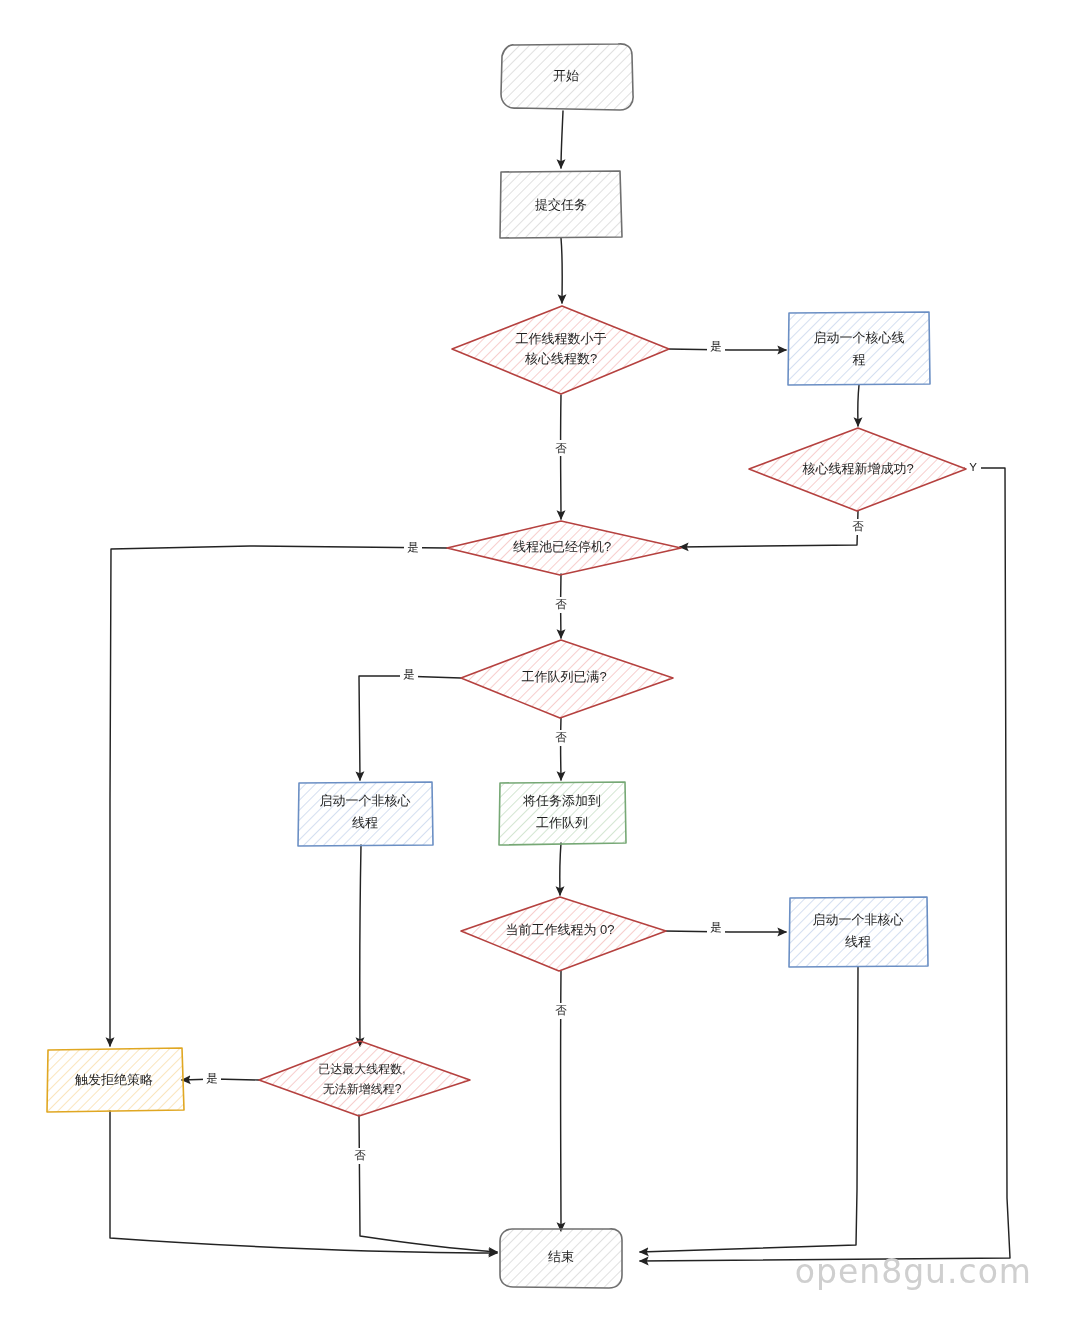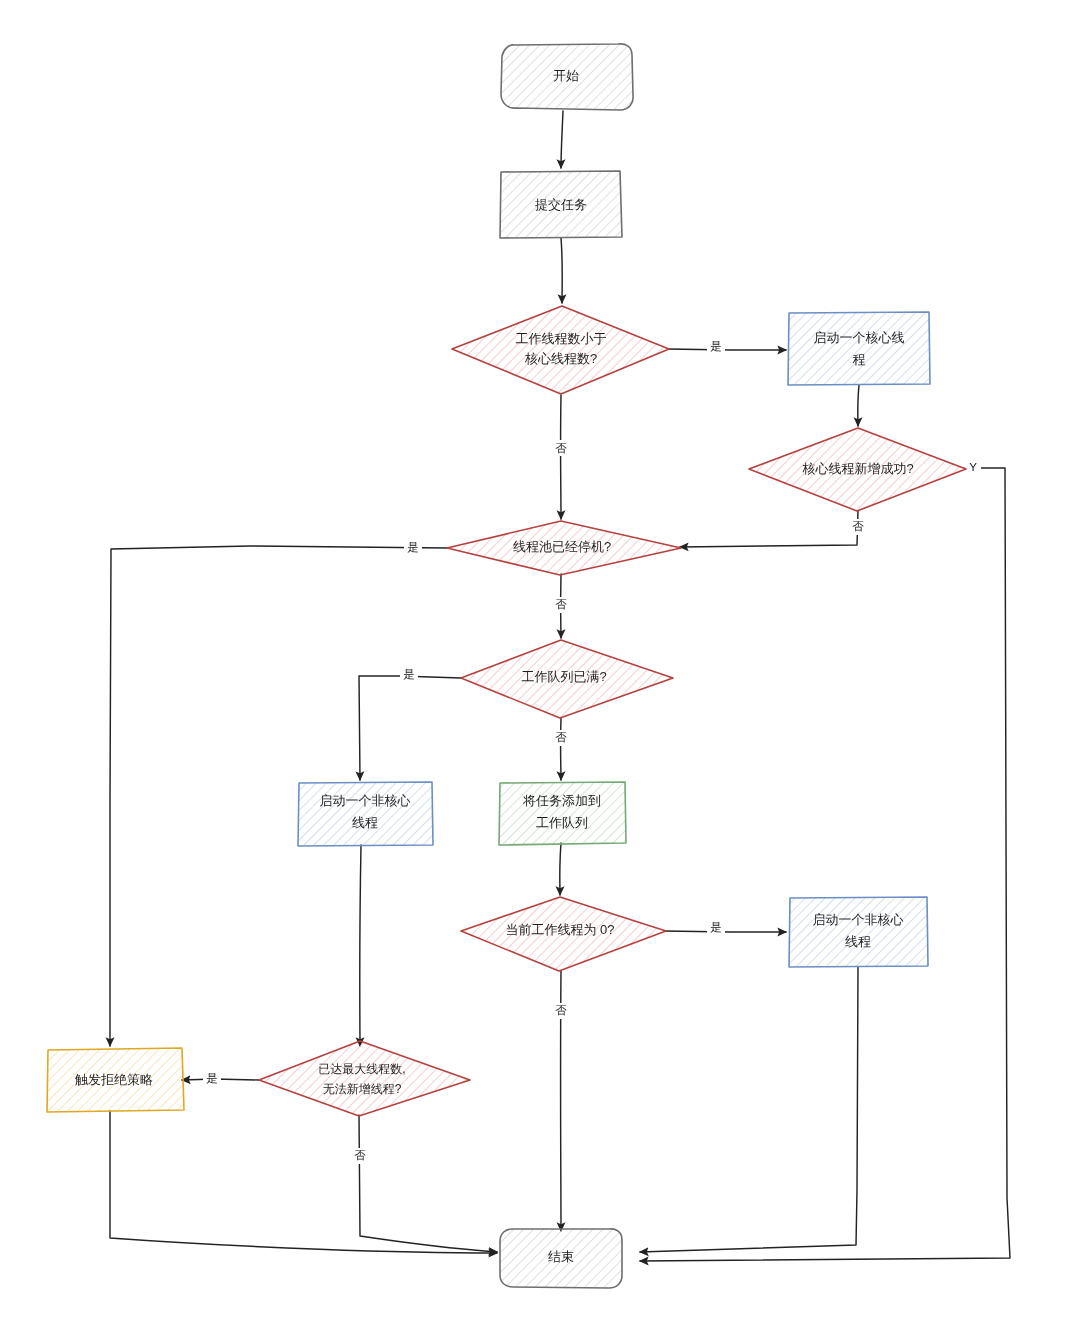--- a/index.html
+++ b/index.html
@@ -245,13 +245,14 @@
     </g>
 
     <g>
       <path class="shape" stroke="#6f6f6f" fill="url(#hatch-gray)" d="M 512 1229 C 506 1229, 500 1233, 500 1241 L 500 1275 C 500 1283, 506 1287, 513 1287
                L 609 1288 C 617 1288, 622 1283, 622 1275 L 622 1240 C 622 1232, 616 1228, 609 1229 Z"></path>
       <text class="node-label" x="561" y="1258">结束</text>
     </g>
 
   </svg>
 
+  <div class="watermark">open8gu.com</div>
 </div>
 
 </body></html>

